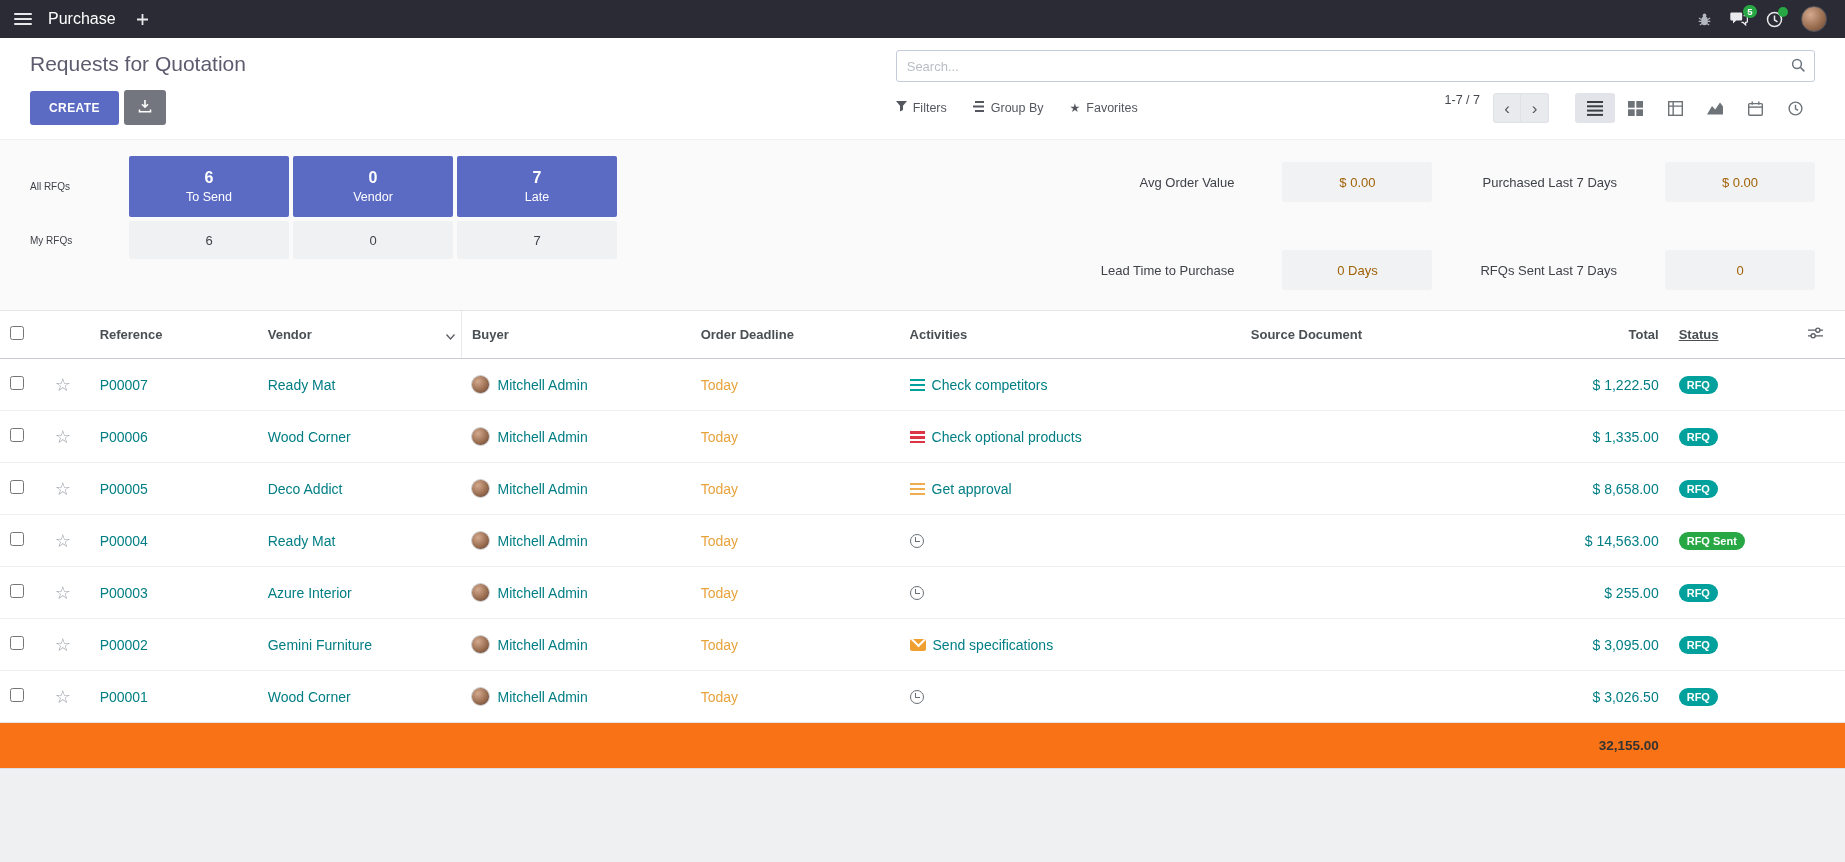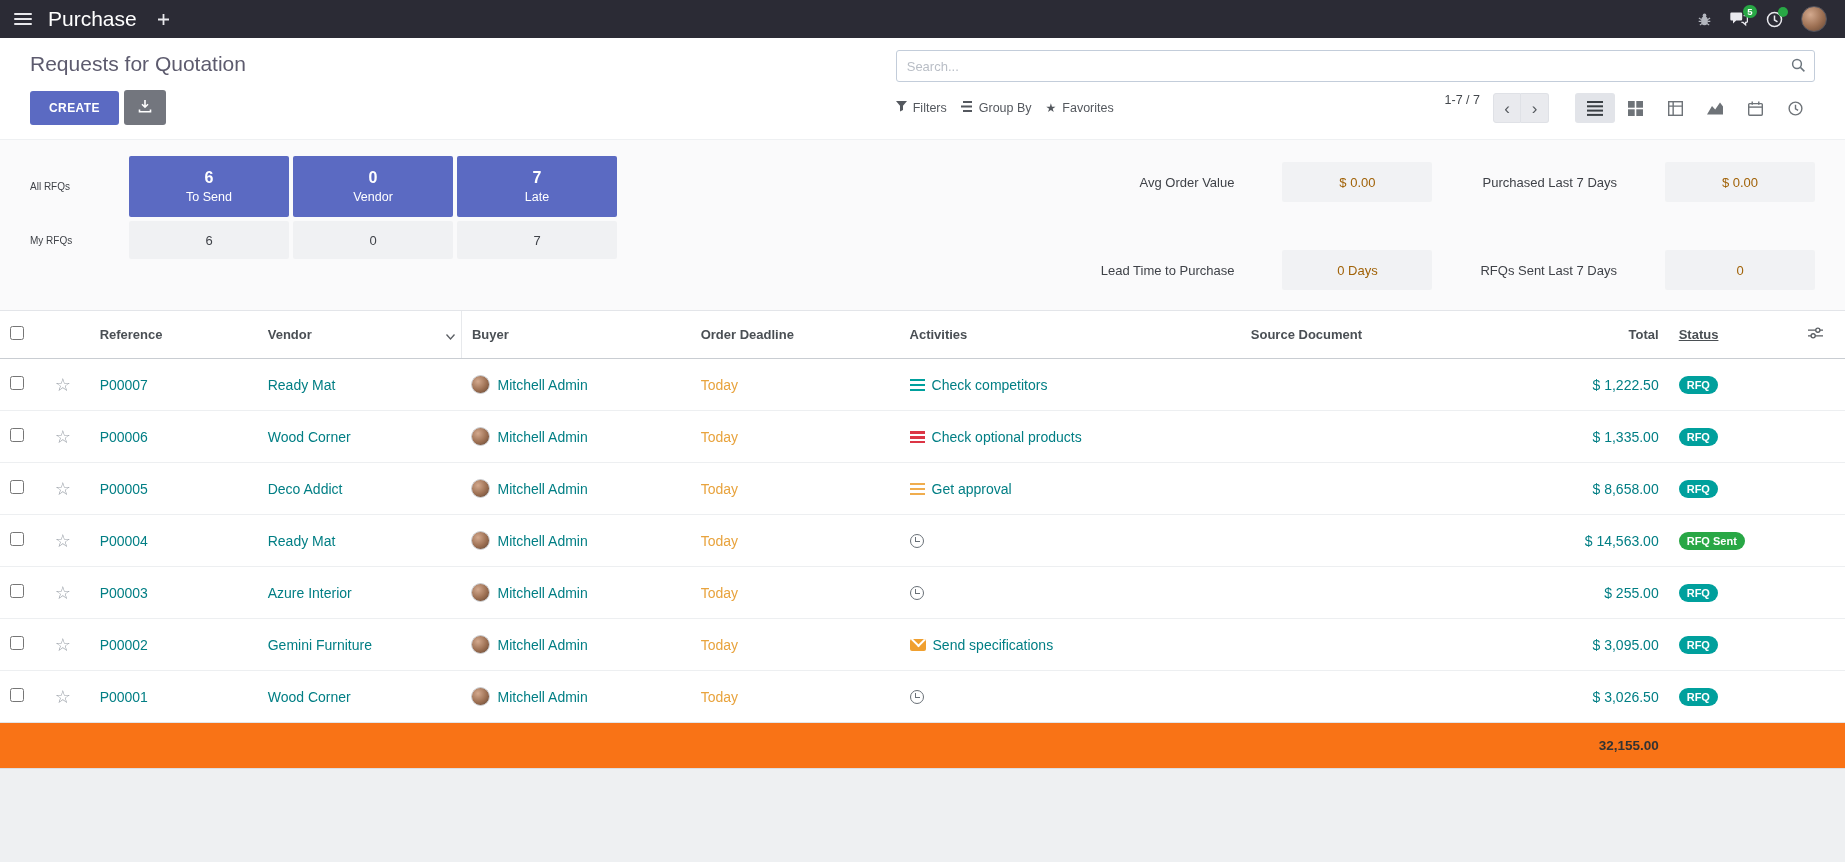--- a/index.html
+++ b/index.html
@@ -25,21 +25,21 @@
     background: var(--navbar, #2b2b35);
     color: #fff;
     display: flex;
     align-items: center;
     justify-content: space-between;
     padding: 0 18px 0 14px;
   }
   .nav-left, .nav-right { display: flex; align-items: center; }
   .hamburger { width: 18px; cursor: pointer; }
   .hamburger span { display: block; height: 2px; background: #e8e8ec; margin: 3px 0; border-radius: 1px; }
-  .nav-title { font-size: 21px; margin-left: 16px; color: #fff; cursor: pointer; }
+  .nav-title { font-size: 16px; margin-left: 16px; color: #fff; cursor: pointer; }
   .nav-plus { margin-left: 20px; cursor: pointer; display:flex; align-items:center; }
   .nav-icon { position: relative; margin-left: 18px; cursor: pointer; display: flex; align-items: center; }
   .nav-badge {
     position: absolute; top: -6px; right: -9px;
     background: var(--badge-green, #28a745);
     color: #fff; font-size: 9.5px; font-weight: 700;
     min-width: 14px; height: 13px; line-height: 13px;
     padding: 0 3px; border-radius: 8px; text-align: center;
   }
   .nav-dot {
@@ -70,21 +70,21 @@
   }
   .searchbox { position: relative; }
   .searchbox input {
     width: 100%; height: 32px; border: 1px solid #c3cdda; border-radius: 3px;
     padding: 0 32px 0 10px; font-family: inherit; font-size: 13px; color: #333;
     outline: none; background: #fff;
   }
   .searchbox input::placeholder { color: #b9bec6; }
   .search-glass { position: absolute; right: 9px; top: 8px; cursor: pointer; }
   .cp-row2 { display: flex; align-items: center; margin-top: 11px; font-size: 12.5px; color: #54585e; }
-  .filter-group { display: flex; align-items: center; gap: 14px; }
+  .filter-group { display: flex; align-items: center; gap: 26px; }
   .filter-btn { display: flex; align-items: center; gap: 6px; cursor: pointer; white-space: nowrap; }
   .fav-star::before { content: "★"; font-size: 12px; color: #54585e; }
   .cp-spacer { flex: 1; }
   .pager { display: flex; align-items: flex-start; }
   .pager-text { margin-right: 13px; color: #44484d; }
   .pager-btn {
     width: 28px; height: 30px; background: #e9eaee; border: 1px solid #dfe1e6;
     display: flex; align-items: center; justify-content: center; cursor: pointer;
   }
   .pager-btn.prev { border-radius: 3px 0 0 3px; }

